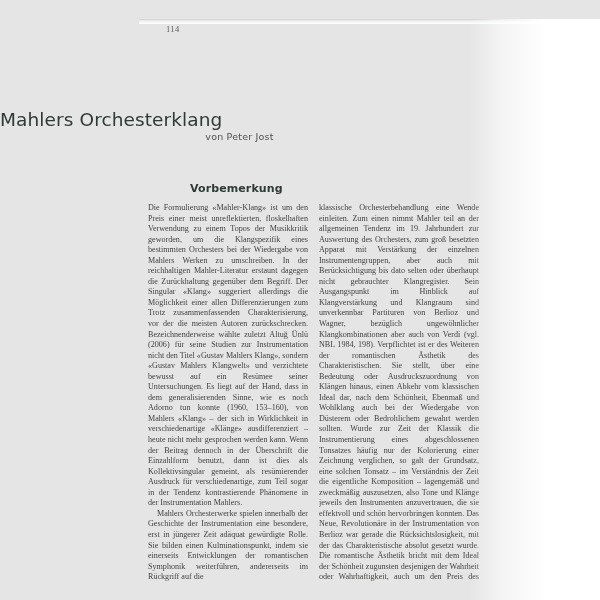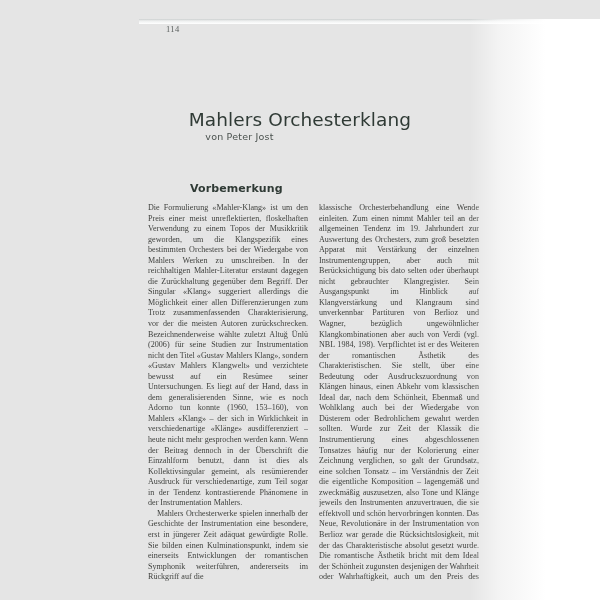--- a/index.html
+++ b/index.html
@@ -52,21 +52,21 @@
     color: #5a5f5e;
     font-family: "Liberation Serif", "DejaVu Serif", serif;
   }
 
   
   #doc-title {
     position: absolute;
     left: 0;
     top: 97px;
     width: 600px;
-    text-align: center;
+    text-align: left;
     font-family: "DejaVu Sans", "Liberation Sans", sans-serif;
     font-size: 18.5px;
     font-weight: 400;
     color: #2f3a35;
     letter-spacing: .1px;
   }
   #doc-author {
     position: absolute;
     left: 0;
     top: 131px;

